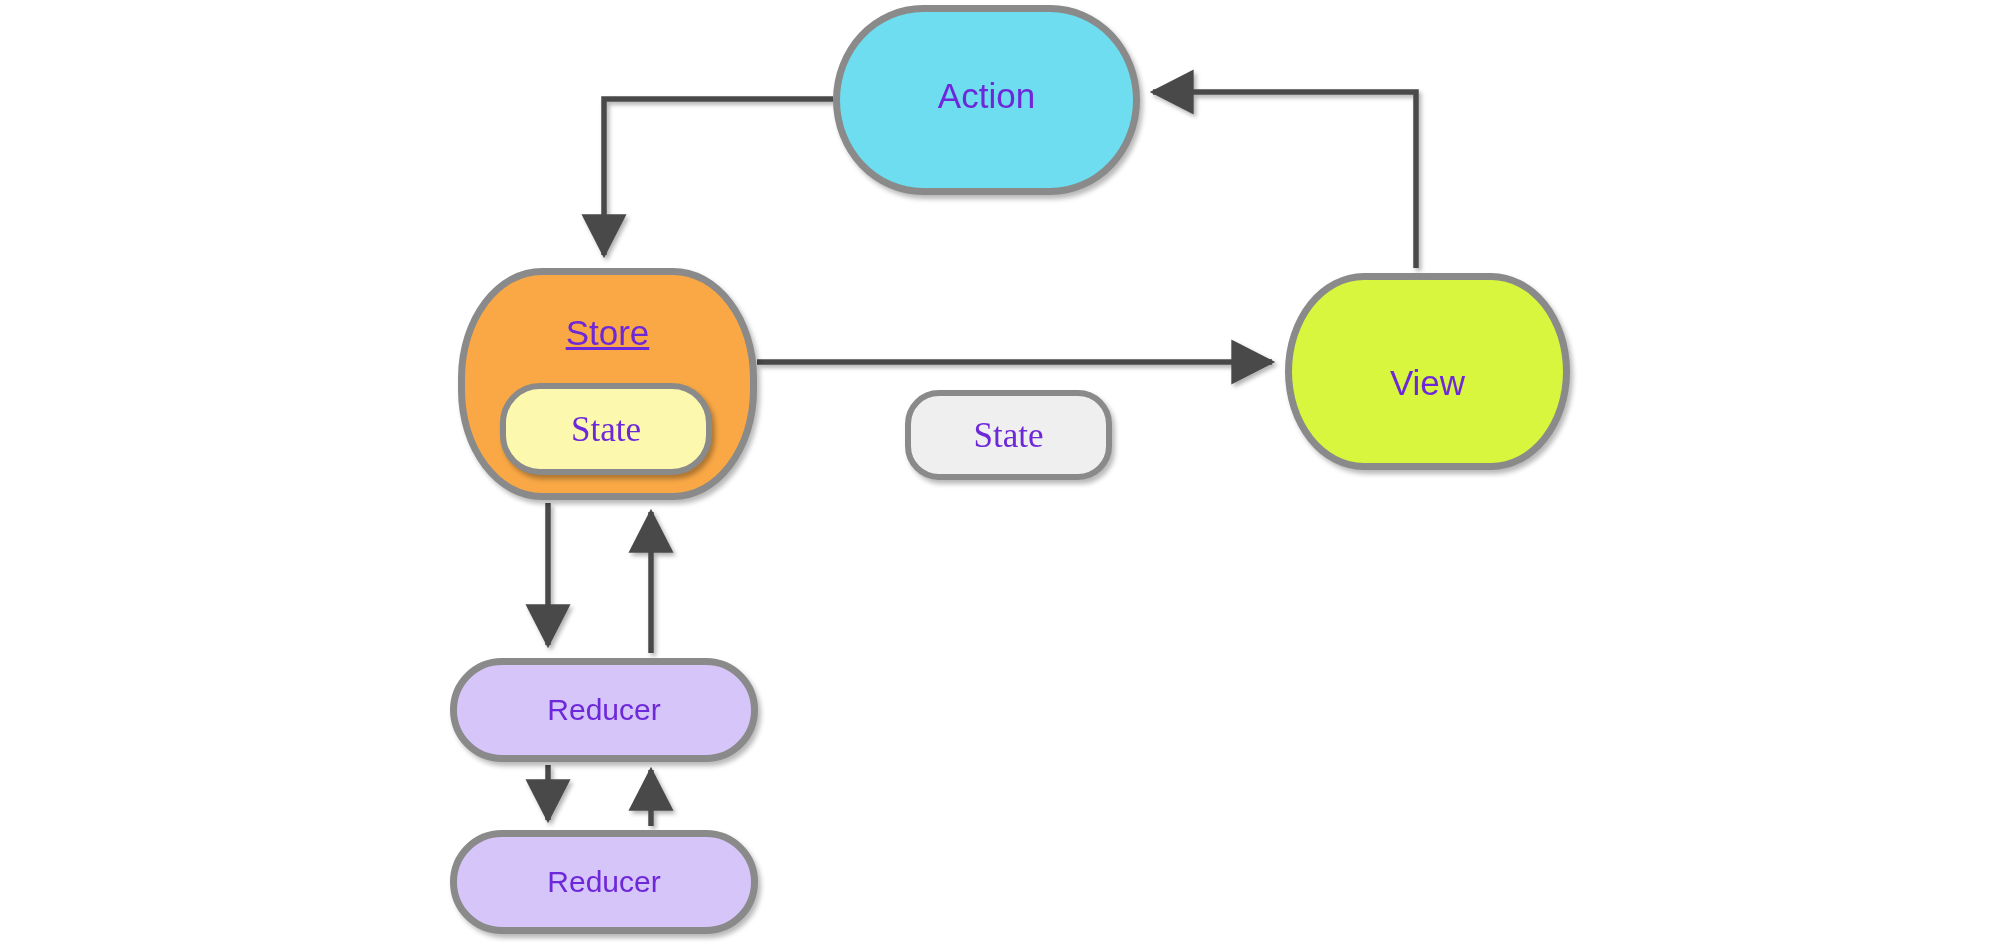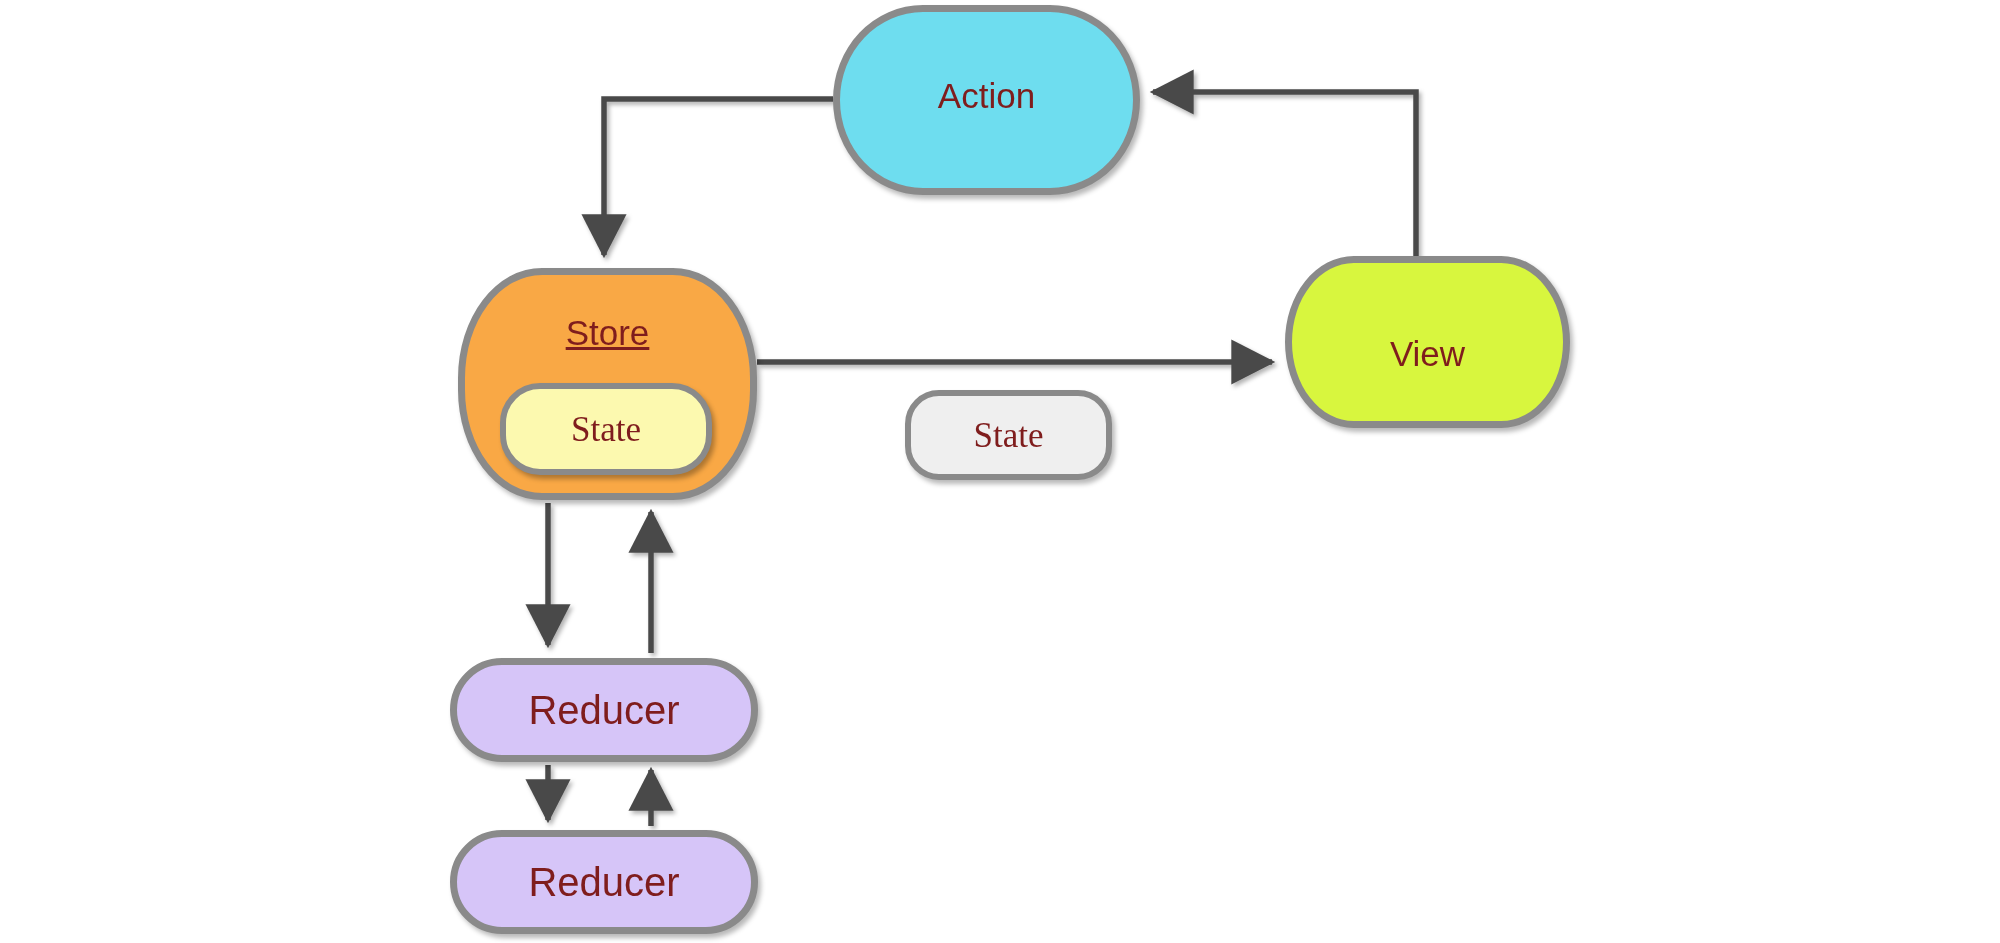--- a/index.html
+++ b/index.html
@@ -30,21 +30,21 @@
     position: absolute;
     box-sizing: border-box;
     display: flex;
     align-items: center;
     justify-content: center;
     border-style: solid;
     border-color: #8a8a8a;
     box-shadow: 3px 4px 5px rgba(0,0,0,0.28);
   }
   .node-label {
-    color: #7f1d1d;
+    color: #6d28d9;
     white-space: nowrap;
     line-height: 1;
     user-select: none;
   }
   
   #node-action {
     left: 833px;
     top: 5px;
     width: 307px;
     height: 190px;
@@ -88,39 +88,39 @@
     width: 207px;
     height: 90px;
     background: #efefef;
     border-width: 6px;
     border-radius: 34px;
   }
   #node-state-label .node-label { font-size: 35px; font-family: "Liberation Serif", serif; }
   
   #node-view {
     left: 1285px;
-    top: 256px;
+    top: 273px;
     width: 285px;
-    height: 172px;
+    height: 197px;
     background: #d8f63e;
     border-width: 7px;
     border-radius: 80px / 100px;
     padding-top: 22px;
   }
   #node-view .node-label { font-size: 35px; font-family: "Liberation Sans", sans-serif; }
   
   .reducer {
     left: 450px;
     width: 308px;
     height: 104px;
     background: #d6c5f8;
     border-width: 7px;
     border-radius: 54px;
   }
-  .reducer .node-label { font-size: 40px; font-family: "Liberation Sans", sans-serif; }
+  .reducer .node-label { font-size: 30px; font-family: "Liberation Sans", sans-serif; }
   #node-reducer-1 { top: 658px; }
   #node-reducer-2 { top: 830px; }
 </style>
 </head>
 <body>
 
 <div id="canvas">
 
   <svg id="edges" viewBox="0 0 2000 943" width="2000" height="943" xmlns="http://www.w3.org/2000/svg">
     <defs>

